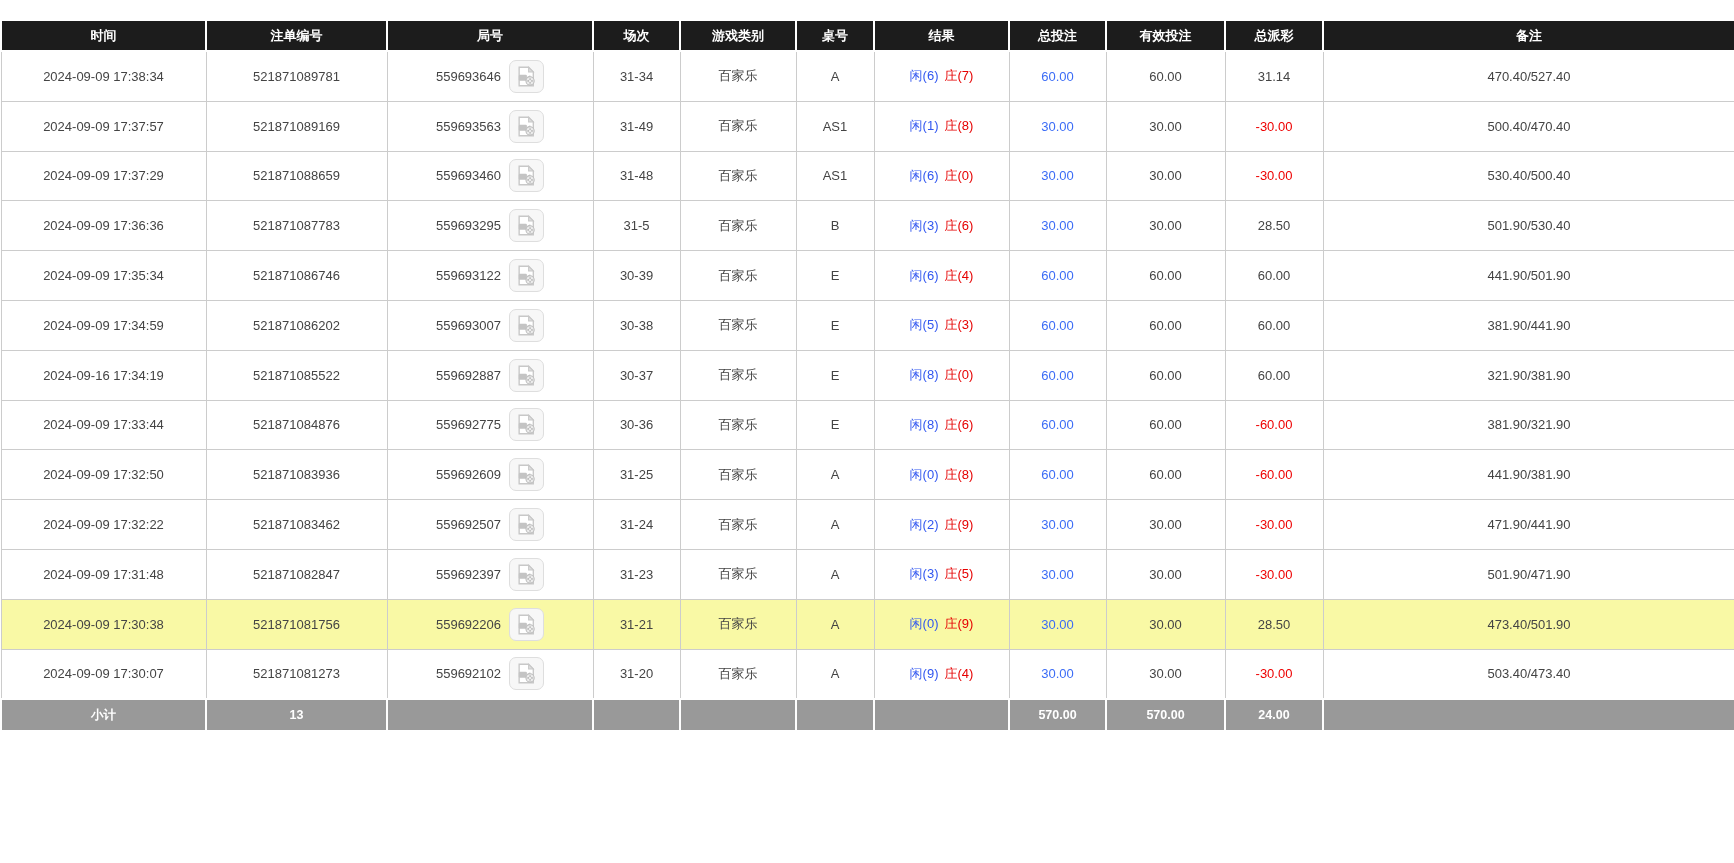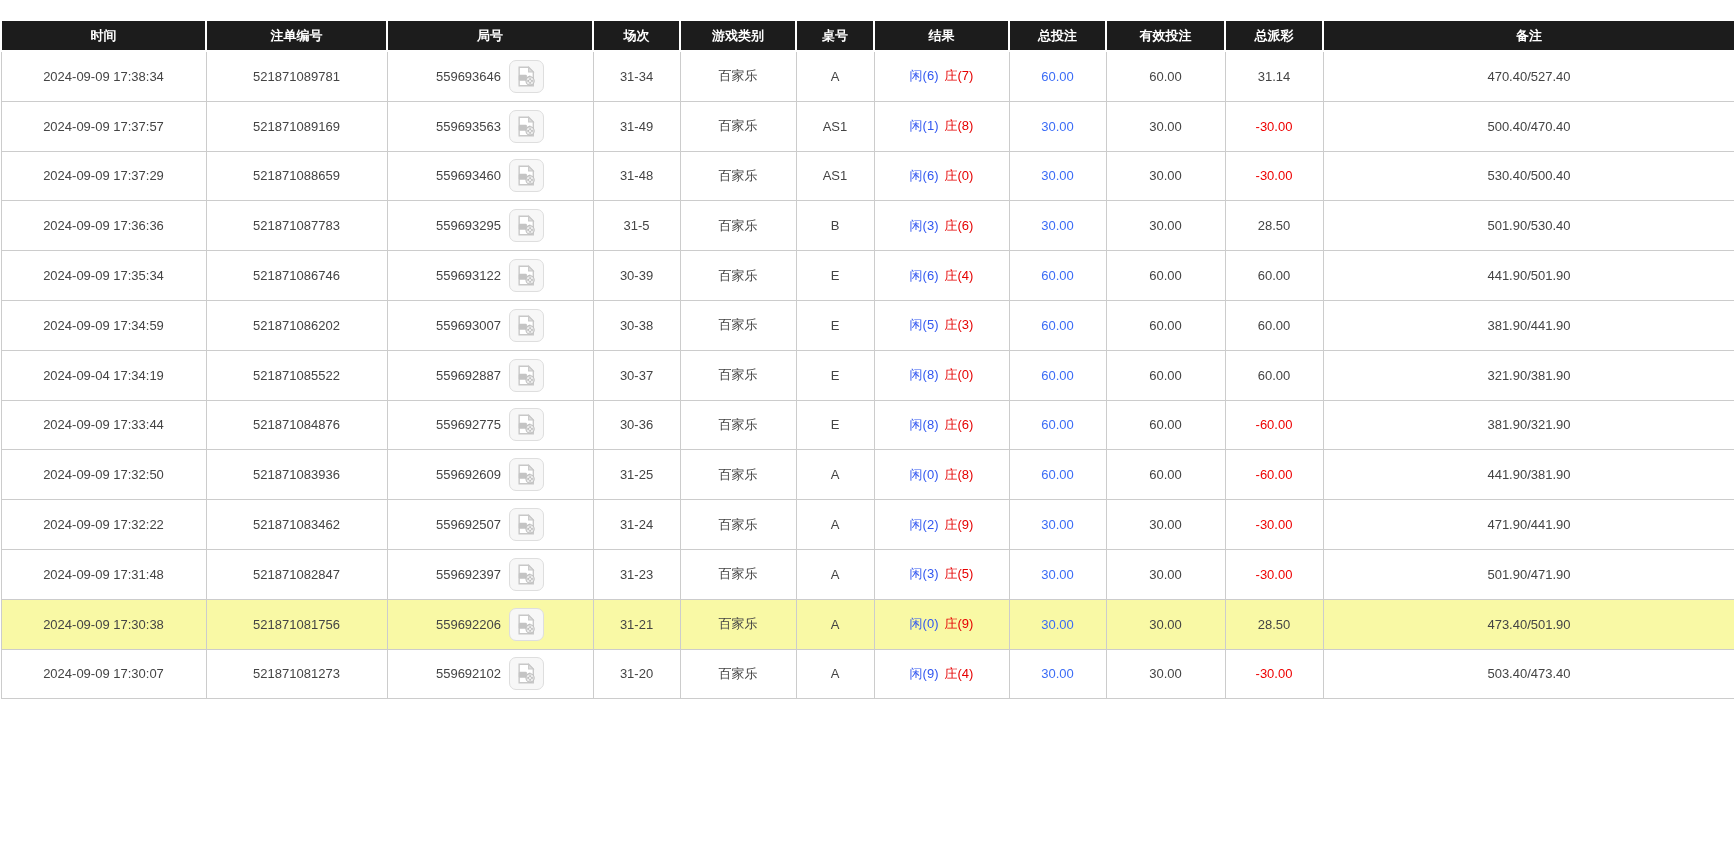--- a/index.html
+++ b/index.html
@@ -285,21 +285,21 @@
     <td>E</td>
     <td>
       <span class="player">闲(5)</span><span class="banker">庄(3)</span>
     </td>
     <td class="bet-blue">60.00</td>
     <td>60.00</td>
     <td class="payout">60.00</td>
     <td>381.90/441.90</td>
   </tr>
         <tr class="body-row">
-    <td>2024-09-04 17:34:19</td>
+    <td>2024-09-16 17:34:19</td>
     <td>521871085522</td>
     <td>
       <span class="round-wrap">
         <span>559692887</span>
         <button class="video-btn">
           <svg width="21" height="21" viewBox="0 0 20 20" aria-hidden="true">
             <path d="M3 1.2 h9 l4.5 4.5 v13.1 h-13.5 z" fill="#ffffff" stroke="#c8c8c8" stroke-width="1.3"></path>
             <path d="M12 1.2 l4.5 4.5 h-4.5 z" fill="#dddddd" stroke="#c8c8c8" stroke-width="1"></path>
             <rect x="2.6" y="8.4" width="7.8" height="5.6" rx="1.2" fill="#c4c4c4"></rect>
             <path d="M10.4 10.4 L13.6 8.7 V13.7 L10.4 12 Z" fill="#c4c4c4"></path>
@@ -510,15 +510,28 @@
     <td>
       <span class="player">闲(9)</span><span class="banker">庄(4)</span>
     </td>
     <td class="bet-blue">30.00</td>
     <td>30.00</td>
     <td class="payout neg">-30.00</td>
     <td>503.40/473.40</td>
   </tr>
       </tbody>
     <tfoot>
+      <tr>
+        <td>小计</td>
+        <td>13</td>
+        <td></td>
+        <td></td>
+        <td></td>
+        <td></td>
+        <td></td>
+        <td>570.00</td>
+        <td>570.00</td>
+        <td>24.00</td>
+        <td></td>
+      </tr>
     </tfoot>
   </table>
 </div>
 
 </body></html>

